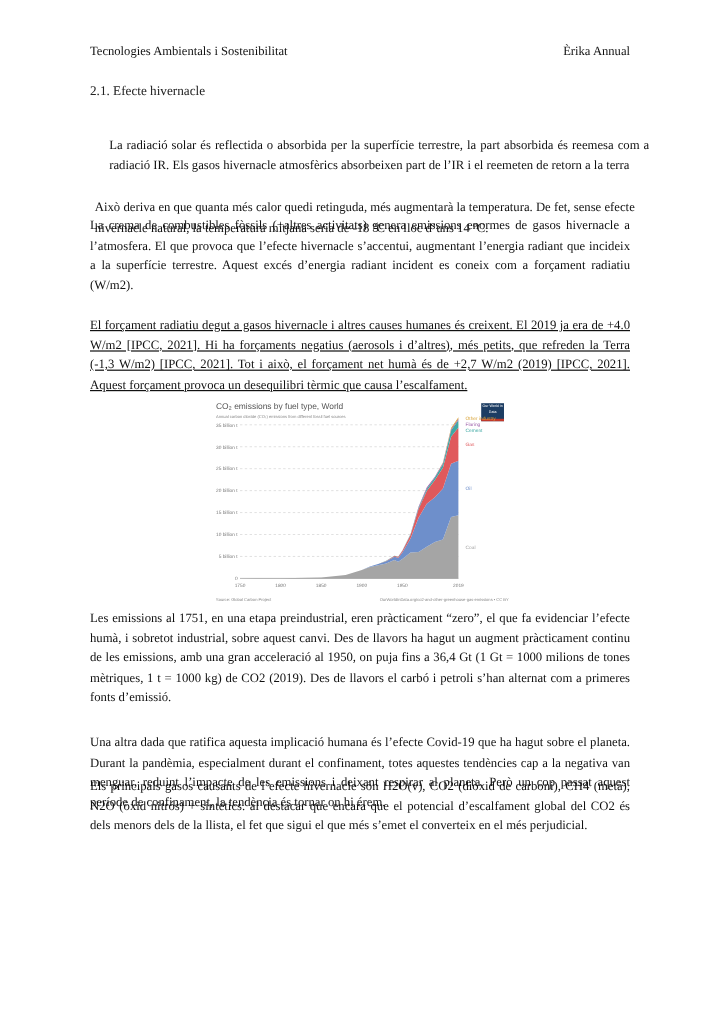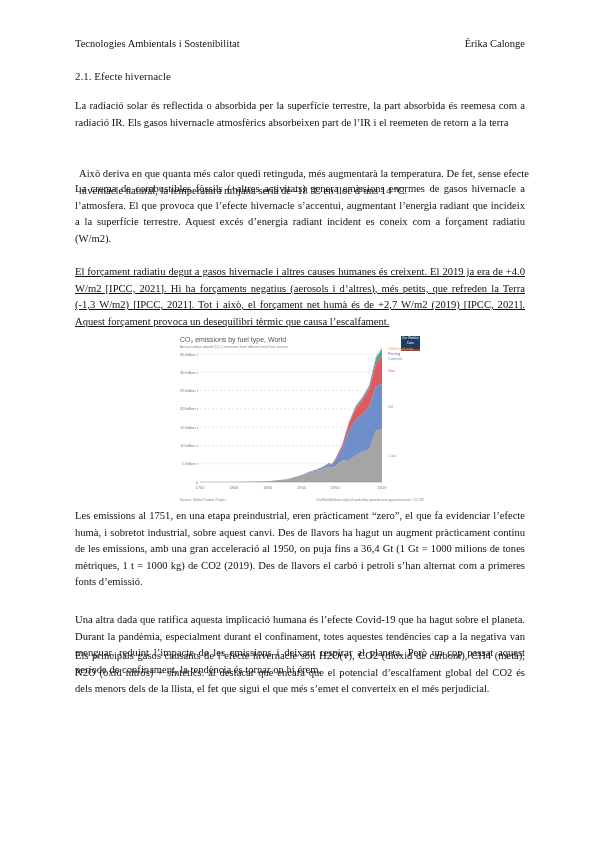--- a/index.html
+++ b/index.html
@@ -16,26 +16,26 @@
   .figure .logo { position:absolute; right:10px; top:2px; width:19px; height:13px; background:#1d3d63; border-bottom:2px solid #c0392b; color:#fff; font-size:3px; font-family:"Liberation Sans", sans-serif; text-align:center; line-height:5px; }
   .figure .csrc { position:absolute; left:6px; bottom:2px; font-family:"Liberation Sans", sans-serif; font-size:3.4px; color:#888; }
   .figure .cnote { position:absolute; right:6px; bottom:2px; font-family:"Liberation Sans", sans-serif; font-size:3.4px; color:#888; }
   svg text { font-family:"Liberation Sans", sans-serif; }
 </style>
 </head>
 <body>
 
 <div class="header">
   <span>Tecnologies Ambientals i Sostenibilitat</span>
-  <span>Èrika Calonge</span>
+  <span>Èrika Annual</span>
 </div>
 
 <div class="heading">2.1. Efecte hivernacle</div>
 
-<p class="para" id="p1" style="margin:0">La radiació solar és reflectida o absorbida per la superfície terrestre, la part absorbida és reemesa com a radiació IR. Els gasos hivernacle atmosfèrics absorbeixen part de l’IR i el reemeten de retorn a la terra</p>
+<p class="para" id="p1" style="margin:16px">La radiació solar és reflectida o absorbida per la superfície terrestre, la part absorbida és reemesa com a radiació IR. Els gasos hivernacle atmosfèrics absorbeixen part de l’IR i el reemeten de retorn a la terra</p>
 <p class="para" id="p2" style="margin:4px">Això deriva en que quanta més calor quedi retinguda, més augmentarà la temperatura. De fet, sense efecte hivernacle natural, la temperatura mitjana seria de -18 ºC en lloc d’uns 14 ºC.</p>
 <p class="para" id="p3" style="margin:0">La crema de combustibles fòssils (+altres activitats) genera emissions enormes de gasos hivernacle a l’atmosfera. El que provoca que l’efecte hivernacle s’accentui, augmentant l’energia radiant que incideix a la superfície terrestre. Aquest excés d’energia radiant incident es coneix com a forçament radiatiu (W/m2).</p>
 <p class="para" id="p4" style="margin:0">El forçament radiatiu degut a gasos hivernacle i altres causes humanes és creixent. El 2019 ja era de +4.0 W/m2  [IPCC, 2021]. Hi ha forçaments negatius (aerosols i d’altres), més petits, que refreden la Terra (-1,3 W/m2) [IPCC, 2021]. Tot i això, el forçament net humà és de  +2,7 W/m2 (2019) [IPCC, 2021]. Aquest forçament provoca un desequilibri tèrmic que causa l’escalfament.</p>
 
 <div class="figure">
   <div class="ctitle">CO₂ emissions by fuel type, World</div>
   <div class="csub">Annual carbon dioxide (CO₂) emissions from different fossil fuel sources</div>
   <div class="logo">Our World in Data</div>
   <svg id="chart" width="256" height="170" style="position:absolute;left:0;top:0;">
       <text x="24" y="149.5" font-size="4" fill="#777" text-anchor="end">0</text>

